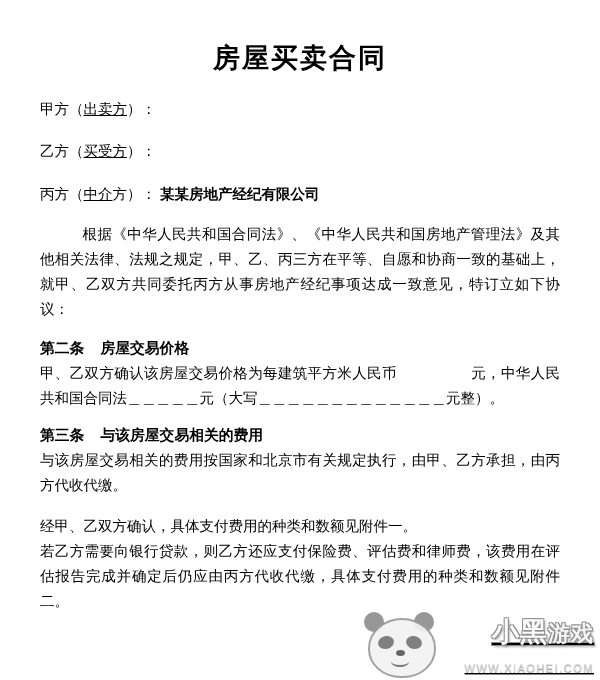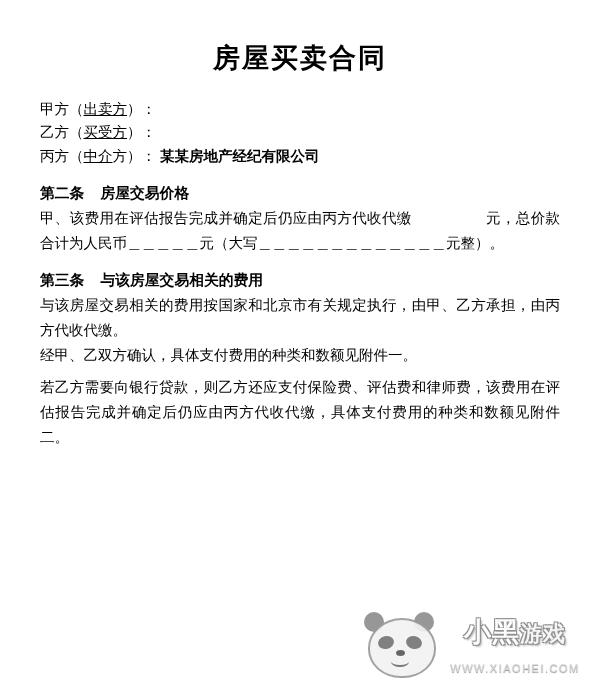--- a/index.html
+++ b/index.html
@@ -32,20 +32,21 @@
     margin: 14px 0 22px 0;
     font-family: "DejaVu Sans", sans-serif;
   }
   .party-block {
     font-size: 14.5px;
     line-height: 1.62;
     margin-bottom: 16px;
   }
   .party-line {
     white-space: nowrap;
+    margin-top: 19px;
   }
   .u {
     text-decoration: underline;
   }
   .b {
     font-weight: normal;
   }
   .company {
     font-weight: bold;
   }
@@ -128,21 +129,22 @@
     position: absolute;
     width: 18px; height: 9px;
     border-bottom: 2px solid #6f6f6f;
     border-radius: 0 0 50% 50%;
   }
   .wm-text {
     position: absolute;
     left: 74px;
     bottom: 4px;
     width: 158px;
-    text-align: center;
+    text-align: right;
+    text-decoration: underline;
   }
   .wm-main {
     font-size: 27px;
     font-weight: bold;
     color: #ffffff;
     letter-spacing: 1px;
     text-shadow:
       1px 1px 0 #8f8f8f, -1px 1px 0 #8f8f8f,
       1px -1px 0 #8f8f8f, -1px -1px 0 #8f8f8f,
       2px 2px 2px rgba(120,120,120,0.55);
@@ -177,35 +179,38 @@
       <span>甲方（</span><span class="u">出卖方</span><span>）：</span>
     </div>
     <div class="party-line">
       <span>乙方（</span><span class="u">买受方</span><span>）：</span>
     </div>
     <div class="party-line">
       <span>丙方（</span><span class="u b">中介</span><span>方）：</span> <span class="company">某某房地产经纪有限公司</span>
     </div>
   </div>
 
+  <div class="intro">
+    <span class="indent"></span><span>根据《中华人民共和国合同法》、《中华人民共和国房地产管理法》及其他相关法律、法规之规定，甲、乙、丙三方在平等、自愿和协商一致的基础上，就甲、乙双方共同委托丙方从事房地产经纪事项达成一致意见，特订立如下协议：</span>
+  </div>
 
 
   <div>
     <div class="sec-head">
       <span>第二条</span><span class="gap"></span><span>房屋交易价格</span>
     </div>
-    <div class="sec-body">甲、该费用在评估报告完成并确定后仍应由丙方代收代缴　　　　　元，总价款合计为人民币＿＿＿＿＿元（大写＿＿＿＿＿＿＿＿＿＿＿＿＿元整）。</div>
+    <div class="sec-body">甲、乙双方确认该房屋交易价格为每建筑平方米人民币　　　　　元，中华人民共和国合同法＿＿＿＿＿元（大写＿＿＿＿＿＿＿＿＿＿＿＿＿元整）。</div>
   </div>
 
   <div>
     <div class="sec-head">
       <span>第三条</span><span class="gap"></span><span>与该房屋交易相关的费用</span>
     </div>
-    <div class="sec-body" style="margin-bottom:0">与该房屋交易相关的费用按国家和北京市有关规定执行，由甲、乙方承担，由丙方代收代缴。</div>
-    <div class="sec-body" style="margin-bottom:7px">经甲、乙双方确认，具体支付费用的种类和数额见附件一。</div>
+    <div class="sec-body" style="margin-bottom:16px">与该房屋交易相关的费用按国家和北京市有关规定执行，由甲、乙方承担，由丙方代收代缴。</div>
+    <div class="sec-body" style="margin-bottom:0">经甲、乙双方确认，具体支付费用的种类和数额见附件一。</div>
     <div class="sec-body">若乙方需要向银行贷款，则乙方还应支付保险费、评估费和律师费，该费用在评估报告完成并确定后仍应由丙方代收代缴，具体支付费用的种类和数额见附件二。</div>
   </div>
 
 </div>
 
 <div class="wm">
   <div class="wm-panda">
     <div class="panda-ear l"></div>
     <div class="panda-ear r"></div>
     <div class="panda-head">

